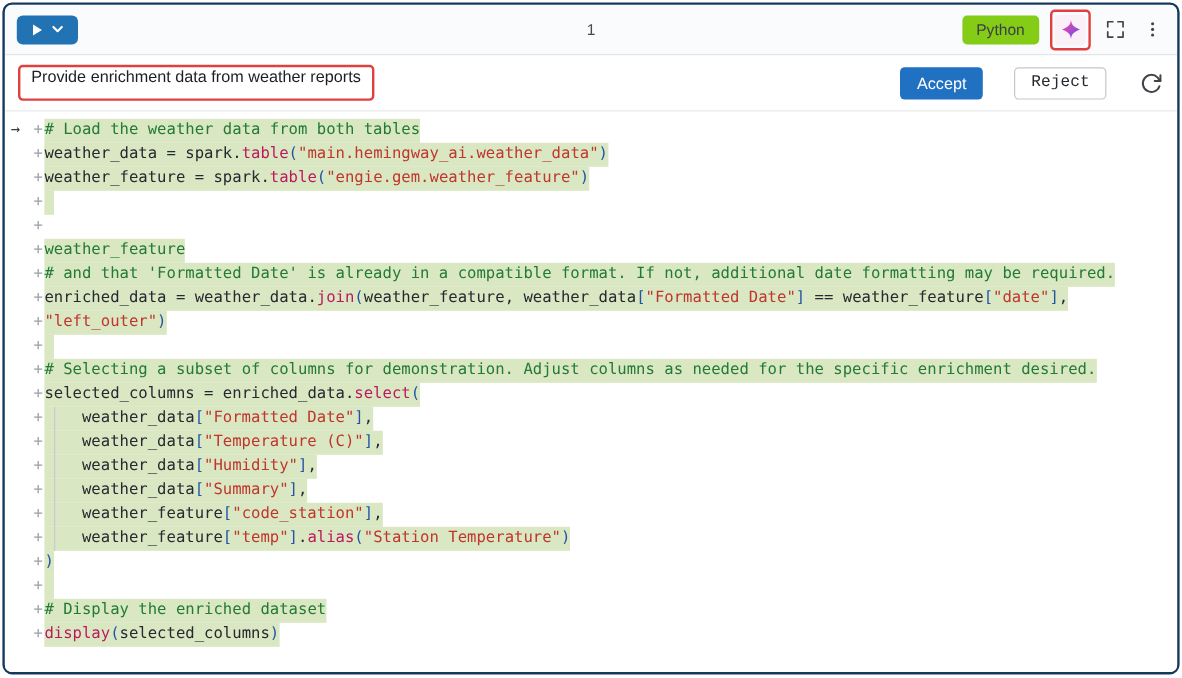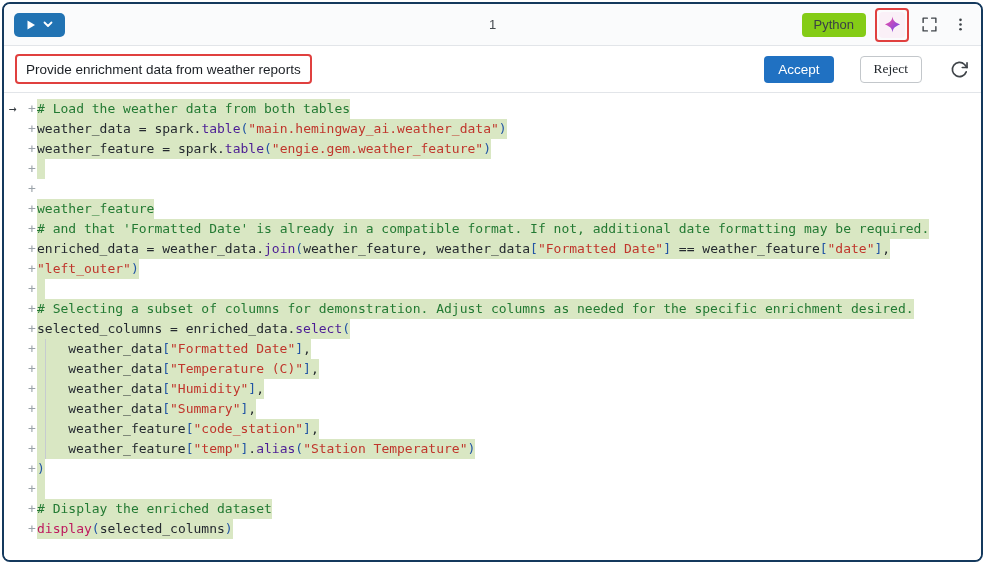--- a/index.html
+++ b/index.html
@@ -42,47 +42,47 @@
     background:none; border:none; width:22px; height:22px; display:flex;
     align-items:center; justify-content:center; cursor:pointer;
   }
 
   
   .prompt-row {
     height:47px; flex:0 0 47px; background:#fff; border-bottom:1px solid #e2e5e9;
     display:flex; align-items:center; padding:0 11px;
   }
   .prompt-anno {
-    height:30px; display:flex; align-items:center; padding:0 9px; background:#fff;
+    height:30px; display:flex; align-items:flex-start; padding:0 9px; background:#fff;
   }
   .prompt-text { font-size:13.5px; color:#1b1f24; white-space:nowrap; }
   .prompt-actions { margin-left:auto; display:flex; align-items:center; gap:26px; }
   .btn-accept {
     background:#2071c2; color:#fff; border:none; border-radius:4px; height:27px;
     padding:0 14px; font-size:13.5px; font-family:"Liberation Sans",sans-serif; cursor:pointer;
   }
   .btn-reject {
     background:#fff; color:#24292f; border:1px solid #c3c7cb; border-radius:4px; height:27px;
-    padding:0 13px; font-size:13.5px; font-family:Liberation Serif, serif; cursor:pointer;
+    padding:0 13px; font-size:13.5px; font-family:Liberation Mono, monospace; cursor:pointer;
   }
 
   
   .code-area {
     flex:1 1 auto; background:#fff; padding-top:6px; overflow:hidden;
     font-family:"DejaVu Sans Mono","Liberation Mono",monospace; font-size:13px;
   }
   .line { display:flex; height:20px; line-height:20px; padding-left:5px; white-space:pre; }
   .g-arrow { width:19px; flex:0 0 19px; color:#343a40; font-size:13px; }
   .g-plus  { width:9px;  flex:0 0 9px;  color:#9aa2a9; }
   .hl { background:#d9e7c3; }
   .hl-empty { display:inline-block; width:8px; height:20px; background:#d9e7c3; }
   .tk-c { color:#237a33;margin-top:30px; }
   .tk-d { color:#24292f; }
   .tk-s { color:#c0362c; }
-  .tk-m { color:#4c1d95; }
+  .tk-m { color:#be185d; }
   .tk-b { color:#2255a4; }
   .tk-f { color:#be185d; }
   .tk-i { display:inline-block; width:4ch; height:20px; vertical-align:top; position:relative; }
   .tk-i::before { content:""; position:absolute; left:8px; top:0; bottom:0; width:1px; background:#c6cbd0; }
 </style>
 </head>
 <body>
 
 <div class="cell">
 

